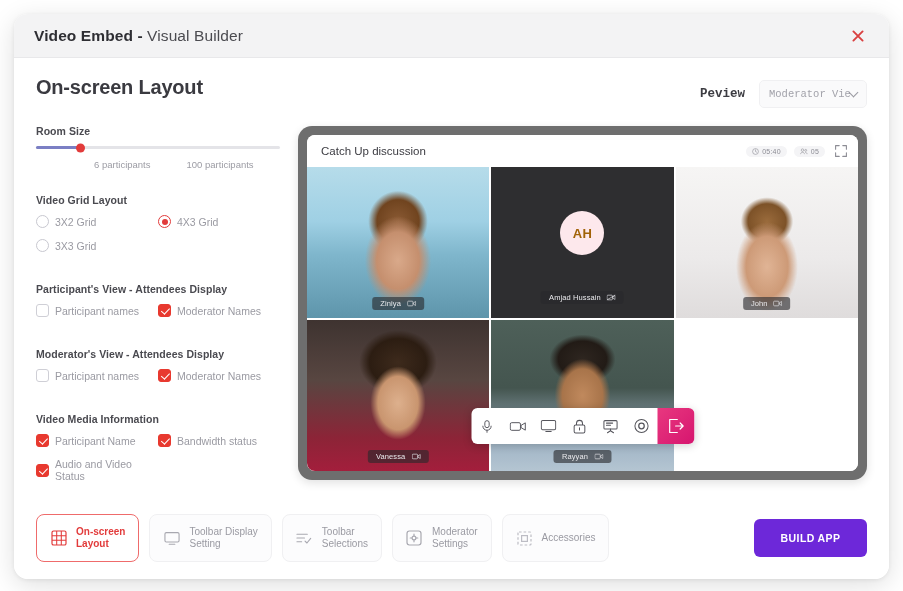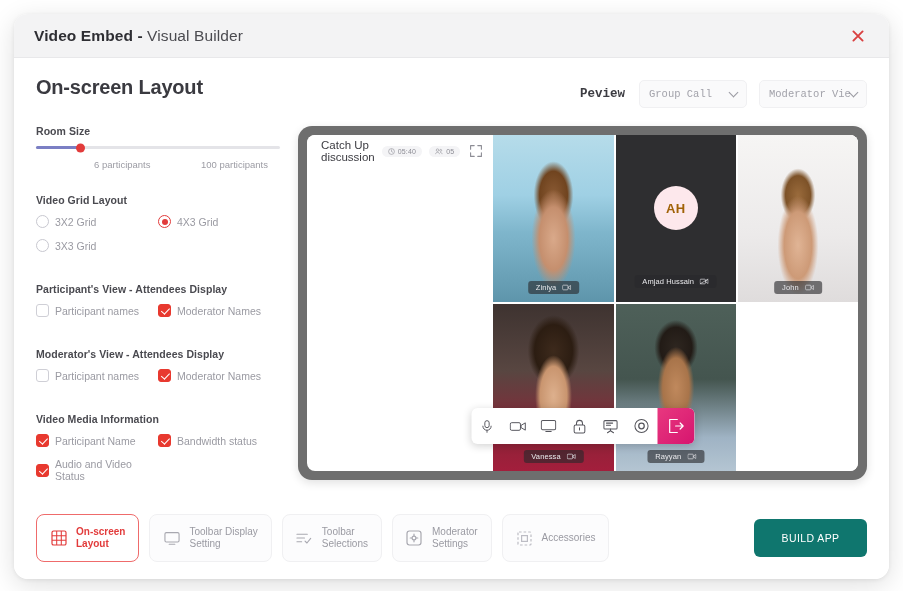--- a/index.html
+++ b/index.html
@@ -106,23 +106,24 @@
     top: 50%;
     width: 9px; height: 9px;
     margin-left: -4px;
     transform: translateY(-50%);
     border-radius: 50%;
     background: #e23b3b;
     cursor: pointer;
   }
   .slider-scale {
     display: flex;
-    justify-content: space-between;
+    justify-content: flex-start;
     margin-top: 10px;
     padding: 0 12px 0 58px;
+    gap: 36px;
   }
   .slider-scale span {
     font-size: 9.5px;
     color: #9c9ca4;
   }
 
   .group { margin-top: 24px; }
   .group.tight { margin-top: 20px; }
 
   .opt-grid {
@@ -240,21 +241,21 @@
     padding: 9px;
     height: 354px;
     box-shadow: 0 3px 10px rgba(0,0,0,0.12);
   }
   .video-inner {
     background: #ffffff;
     border-radius: 8px;
     height: 100%;
     overflow: hidden;
     display: flex;
-    flex-direction: row;
+    flex-direction: column;
     position: relative;
   }
   .video-head {
     height: 32px;
     flex: 0 0 32px;
     display: flex;
     align-items: center;
     padding: 0 10px 0 14px;
     background: #fff;
   }
@@ -396,25 +397,25 @@
     max-width: 78px;
   }
   .tab.active .tab-text {
     color: #e23b3b;
     font-weight: bold;
   }
   .footer-spacer { flex: 1; }
   .build-btn {
     width: 113px;
     height: 38px;
-    background: #0f766e;
+    background: #6d28d9;
     border-radius: 6px;
     color: #fff;
     font-size: 10.5px;
-    font-weight: normal;
+    font-weight: bold;
     letter-spacing: .4px;
     display: flex;
     align-items: center;
     justify-content: center;
     cursor: pointer;
     border: none;
     font-family: "Liberation Sans", sans-serif;
   }
 
   
@@ -540,24 +541,20 @@
           </div>
         </div>
       </div>
     </div>
 
     <div class="right-pane">
 
       <div class="preview-bar">
         <div class="preview-label">Peview</div>
         <div class="select">
-          <div class="sel-text">Group Call</div>
-          <div class="caret"></div>
-        </div>
-        <div class="select">
           <div class="sel-text">Moderator View</div>
           <div class="caret"></div>
         </div>
       </div>
 
       <div class="video-frame">
         <div class="video-inner">
 
           <div class="video-head">
             <div class="video-title">Catch Up discussion</div>

